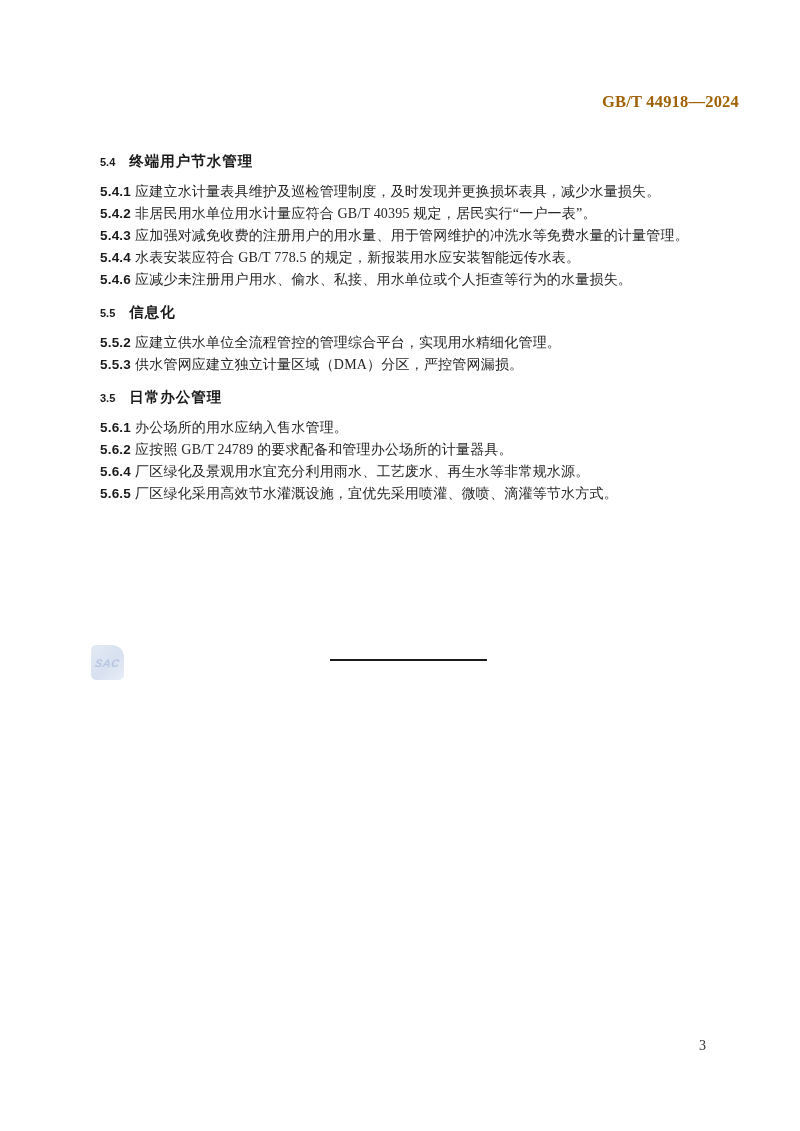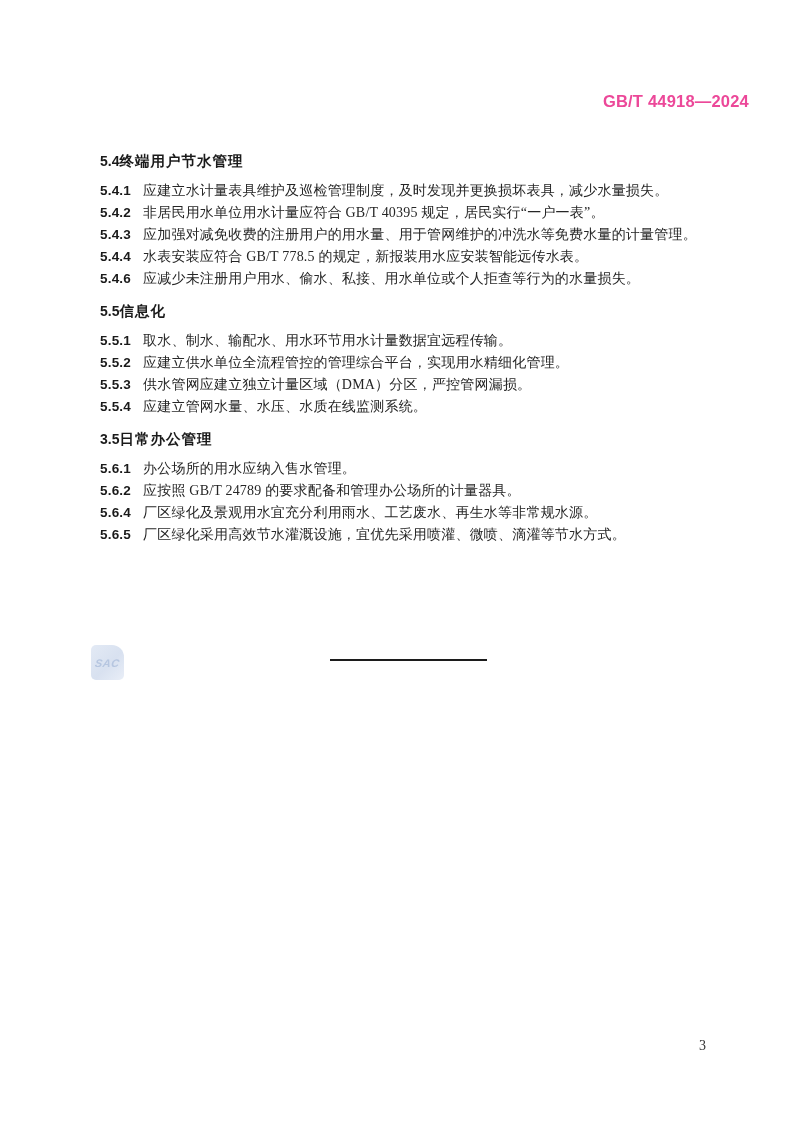--- a/index.html
+++ b/index.html
@@ -8,65 +8,66 @@
     width: 800px;
     height: 1131px;
     background: #ffffff;
     overflow: hidden;
     font-family: "Liberation Serif", "DejaVu Serif", serif;
     color: #212121;
   }
   .std-header {
     position: absolute;
     top: 92px;
-    right: 51px;
-    font-family: Liberation Sans, sans-serif;
+    right: 61px;
+    font-family: Liberation Serif, serif;
     font-weight: bold;
     font-size: 16.5px;
     letter-spacing: 0.2px;
-    color: #ec4899;
+    color: #a16207;
   }
   .content {
     position: absolute;
     left: 100px;
     top: 0;
     width: 640px;
     padding-top: 140px;
   }
   h2.sec {
     margin: 10px 0 8px 0;
     padding: 0;
     font-size: 14.5px;
     line-height: 22px;
     font-weight: bold;
     color: #1a1a1a;
   }
   h2.sec .num {
     font-family: "Liberation Sans", "DejaVu Sans", sans-serif;
-    font-size: 14px;
+    font-size: 11px;
+    margin-right: 14px;
   }
   h2.sec .sec-title {
     font-family: Liberation Serif, serif;
     letter-spacing: 1px;
   }
   p.clause {
     margin: 0;
     padding: 0;
     font-size: 14px;
     line-height: 22px;
     text-align: justify;
     color: #262626;
     letter-spacing: 0.2px;
   }
   p.clause .num {
     font-family: "Liberation Sans", "DejaVu Sans", sans-serif;
     font-weight: bold;
     font-size: 13.5px;
     color: #1a1a1a;
-    margin-right: 12px;
+    margin-right: 4px;
   }
   .sac-logo {
     position: absolute;
     left: 91px;
     top: 645px;
     width: 33px;
     height: 35px;
     border-radius: 5px 12px 5px 5px;
     background: linear-gradient(135deg, #e3eaf5 0%, #d8e1f0 55%, #e9eef7 100%);
     display: flex;
@@ -110,24 +111,22 @@
     <h2 class="sec"><span class="num">5.4</span><span class="sec-title">终端用户节水管理</span></h2>
 
     <p class="clause"><span class="num">5.4.1</span><span class="txt">应建立水计量表具维护及巡检管理制度，及时发现并更换损坏表具，减少水量损失。</span></p>
     <p class="clause"><span class="num">5.4.2</span><span class="txt">非居民用水单位用水计量应符合 GB/T 40395 规定，居民实行“一户一表”。</span></p>
     <p class="clause"><span class="num">5.4.3</span><span class="txt">应加强对减免收费的注册用户的用水量、用于管网维护的冲洗水等免费水量的计量管理。</span></p>
     <p class="clause"><span class="num">5.4.4</span><span class="txt">水表安装应符合 GB/T 778.5 的规定，新报装用水应安装智能远传水表。</span></p>
     <p class="clause"><span class="num">5.4.6</span><span class="txt">应减少未注册用户用水、偷水、私接、用水单位或个人拒查等行为的水量损失。</span></p>
 
     <h2 class="sec"><span class="num">5.5</span><span class="sec-title">信息化</span></h2>
 
-    <p class="clause"><span class="num">5.5.1</span><span class="txt">取水、制水、输配水、用水环节用水计量数据宜远程传输。</span></p>
     <p class="clause"><span class="num">5.5.2</span><span class="txt">应建立供水单位全流程管控的管理综合平台，实现用水精细化管理。</span></p>
     <p class="clause"><span class="num">5.5.3</span><span class="txt">供水管网应建立独立计量区域（DMA）分区，严控管网漏损。</span></p>
-    <p class="clause"><span class="num">5.5.4</span><span class="txt">应建立管网水量、水压、水质在线监测系统。</span></p>
 
     <h2 class="sec"><span class="num">3.5</span><span class="sec-title">日常办公管理</span></h2>
 
     <p class="clause"><span class="num">5.6.1</span><span class="txt">办公场所的用水应纳入售水管理。</span></p>
     <p class="clause"><span class="num">5.6.2</span><span class="txt">应按照 GB/T 24789 的要求配备和管理办公场所的计量器具。</span></p>
     <p class="clause"><span class="num">5.6.4</span><span class="txt">厂区绿化及景观用水宜充分利用雨水、工艺废水、再生水等非常规水源。</span></p>
     <p class="clause"><span class="num">5.6.5</span><span class="txt">厂区绿化采用高效节水灌溉设施，宜优先采用喷灌、微喷、滴灌等节水方式。</span></p>
 
   </div>
 

